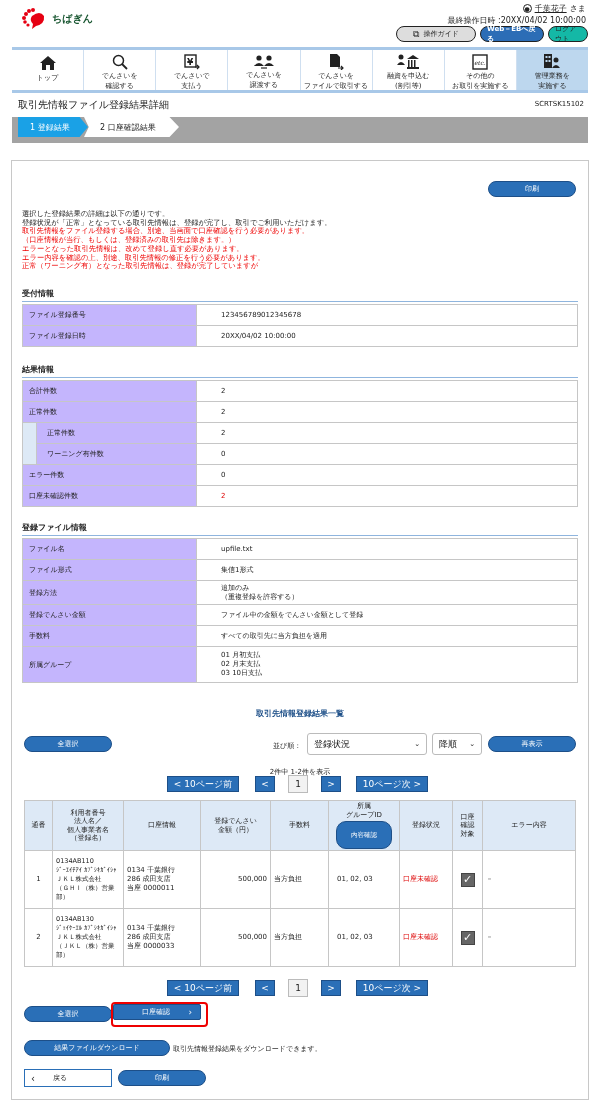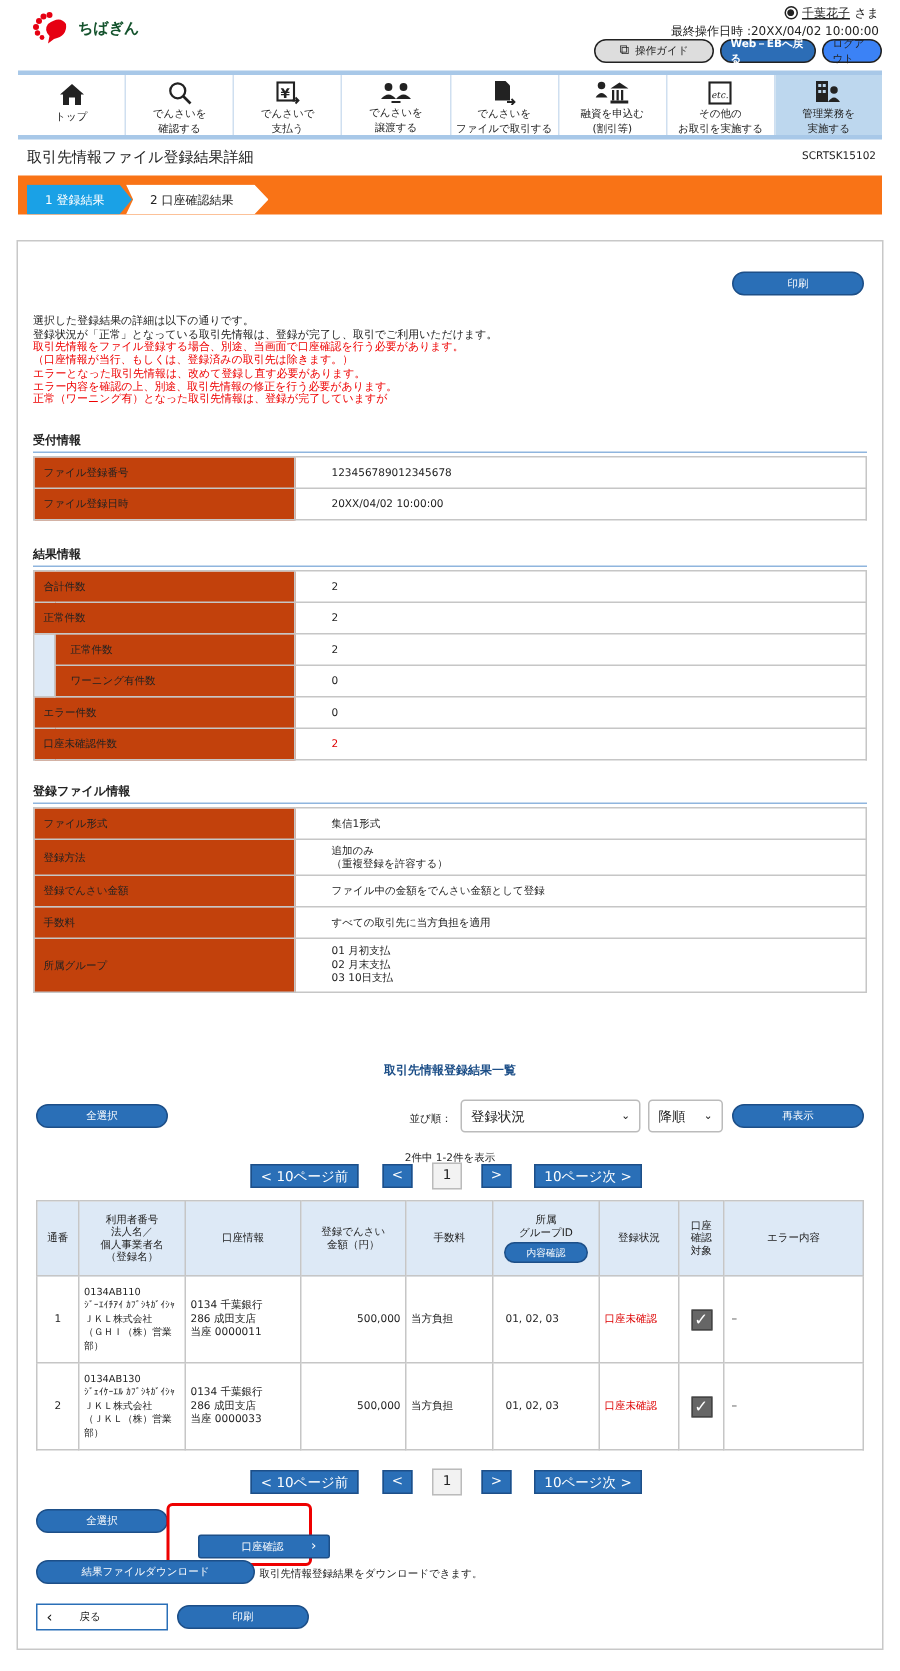--- a/index.html
+++ b/index.html
@@ -8,53 +8,53 @@
 .logo{left:22px;top:8px;display:flex;align-items:center;gap:6px}
 .logo-mark{width:24px;height:22px;position:relative}
 .logo-text{color:#14532d;font-weight:bold;font-size:10px;letter-spacing:0px}
 .user{right:14px;top:3px;font-size:8px;display:flex;align-items:center;gap:3px}
 .user .uname{text-decoration:underline}
 .lastop{right:14px;top:15px;font-size:8px}
 .topbtns{right:12px;top:26px;display:flex;gap:4px}
 .pill{height:16px;border-radius:9px;font-size:7px;display:flex;align-items:center;justify-content:center;padding:0 6px;border:1.5px solid #222}
 .pill.guide{background:#ddd;width:80px;gap:4px}
 .pill.web{background:#2c6db6;color:#fff;width:64px;font-weight:bold}
-.pill.logout{background:#3b82f6;width:40px}
+.pill.logout{background:#14b8a6;width:40px}
 .nav{left:12px;top:47px;width:576px;height:46px;border-top:3px solid #a8c8e8;border-bottom:3px solid #a8c8e8;display:flex;background:#fff}
 .nav-item{flex:1;border-right:1px solid #cfdff0;display:flex;flex-direction:column;align-items:center;justify-content:flex-start;padding-top:4px;font-size:7px;line-height:10px;text-align:center}
 .nav-item:last-child{border-right:none;background:#bdd7ee}
 .nav-item .ic{height:18px;display:flex;align-items:center;justify-content:center;font-size:15px;margin-bottom:1px}
 .title{left:18px;top:98px;font-size:10px;font-weight:normal}
 .scr{right:16px;top:100px;font-size:7px}
-.steps{left:12px;top:117px;width:576px;height:26px;background:#f97316;display:flex;align-items:flex-end;padding-left:6px}
+.steps{left:12px;top:117px;width:576px;height:26px;background:#a3a3a3;display:flex;align-items:flex-start;padding-left:6px}
 .step{height:20px;display:flex;align-items:center;padding:0 14px 0 12px;font-size:8px;position:relative}
 .step1{background:#1aa1e6;color:#fff;width:70px;clip-path:polygon(0 0,88% 0,100% 50%,88% 100%,0 100%)}
 .step2{background:#fff;color:#222;width:95px;margin-left:-4px;clip-path:polygon(0 0,90% 0,100% 50%,90% 100%,0 100%,5% 50%);padding-left:16px}
 .panel{left:11px;top:160px;width:578px;height:940px;border:1px solid #c8c8c8;background:#fff}
 .btn{background:#2a6fb7;color:#fff;border:1.5px solid #1d4f88;border-radius:10px;height:16px;font-size:7px;display:flex;align-items:center;justify-content:center}
 .msg{left:22px;top:210px;font-size:7.3px;line-height:8.7px}
 .msg .red{color:#e00}
 .sect{left:22px;font-size:8px;font-weight:bold;width:556px;border-bottom:1.5px solid #8fb5de;padding-bottom:2px}
 table.kv{position:absolute;left:22px;width:556px;border-collapse:collapse;font-size:7px}
 table.kv td{border:1px solid #c6c6c6;padding:0 6px;height:21px}
-table.kv td.k{background:#c2410c;width:174px}
+table.kv td.k{background:#c4b5fd;width:174px}
 table.kv td.v{padding-left:24px}
 table.kv td.indent{background:#dde9f6;width:14px;padding:0}
 .listtitle{left:0;width:600px;top:708px;text-align:center;font-size:8px;font-weight:bold;color:#1d4f88}
 .sortlabel{left:273px;top:741px;font-size:7px}
 .select{background:#fff;border:1px solid #bbb;border-radius:3px;height:22px;font-size:9px;display:flex;align-items:center;justify-content:space-between;padding:0 6px}
 .pagesum{left:0;width:600px;top:767px;text-align:center;font-size:7px}
 .pg{height:16px;background:#2a6fb7;color:#fff;font-size:9px;display:flex;align-items:center;justify-content:center;border:1px solid #1d4f88}
 .pgcur{height:18px;width:20px;background:#f2f2f2;border:1px solid #bbb;color:#222;font-size:9px;display:flex;align-items:center;justify-content:center}
 table.list{position:absolute;left:24px;top:800px;width:552px;border-collapse:collapse;font-size:7px}
 table.list th{background:#dde9f6;border:1px solid #c6c6c6;font-weight:normal;height:50px;line-height:8.5px;padding:0 2px}
 table.list td{border:1px solid #c6c6c6;height:58px;padding:0 3px;line-height:9px;vertical-align:middle}
 .chk{width:14px;height:14px;background:#666;color:#fff;font-size:11px;display:flex;align-items:center;justify-content:center;margin:0 auto;border:1px solid #444}
 .red{color:#d00}
-.highlight{border:2.5px solid #e00;border-radius:4px;padding:19px}
+.highlight{border:2.5px solid #e00;border-radius:4px;padding:0}
 .back{border:1px solid #2a6fb7;background:#fff;color:#222;height:18px;font-size:7px;display:flex;align-items:center;padding-left:6px}
 </style>
 </head>
 <body>
 
 <div class="abs logo">
   <div class="logo-mark">
     <svg width="24" height="22" viewBox="0 0 24 22">
         <g fill="#e60012">
           <circle cx="4" cy="6" r="2"></circle>
@@ -244,20 +244,24 @@
   <tr>
         <td class="k" colspan="2">口座未確認件数</td>
         <td class="v red">2</td>
       </tr>
 </tbody>
   </table>
 
 <div class="abs sect" style="top:522px">登録ファイル情報</div>
 <table class="kv" style="top:538px">
   <tbody>
+      <tr>
+        <td class="k">ファイル名</td>
+        <td class="v">upfile.txt</td>
+      </tr>
   <tr>
         <td class="k">ファイル形式</td>
         <td class="v">集信1形式</td>
       </tr>
   <tr>
         <td class="k" style="height:24px">登録方法</td>
         <td class="v" style="line-height:9px">
           <div>追加のみ</div>
           <div>（重複登録を許容する）</div>
         </td>
@@ -314,21 +318,21 @@
         </th>
     <th style="width:77px">口座情報</th>
     <th style="width:70px">
           <div>登録でんさい</div>
           <div>金額（円）</div>
         </th>
     <th style="width:58px">手数料</th>
     <th style="width:71px">
       <div>所属</div>
       <div>グループID</div>
-      <div class="btn" style="width:56px;height:14px;margin:2px auto 0;font-size:6.5px">内容確認</div>
+      <div class="btn" style="width:56px;height:28px;margin:2px auto 0;font-size:6.5px">内容確認</div>
     </th>
     <th style="width:53px">登録状況</th>
     <th style="width:30px">
           <div>口座</div>
           <div>確認</div>
           <div>対象</div>
         </th>
     <th>エラー内容</th>
   </tr>
   <tr>

